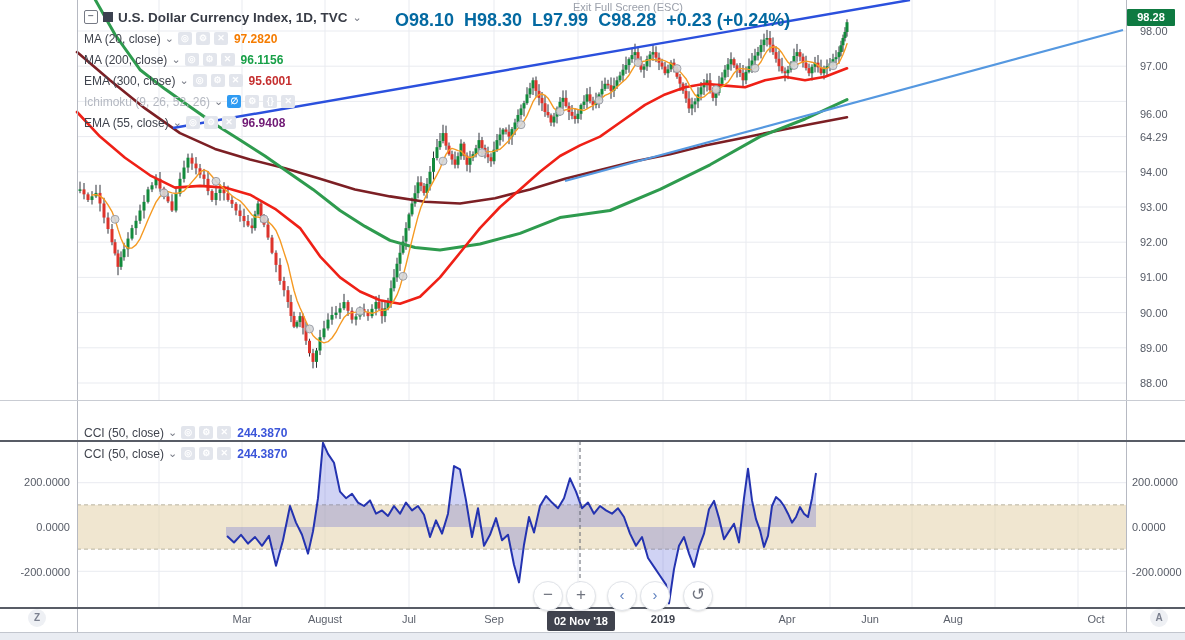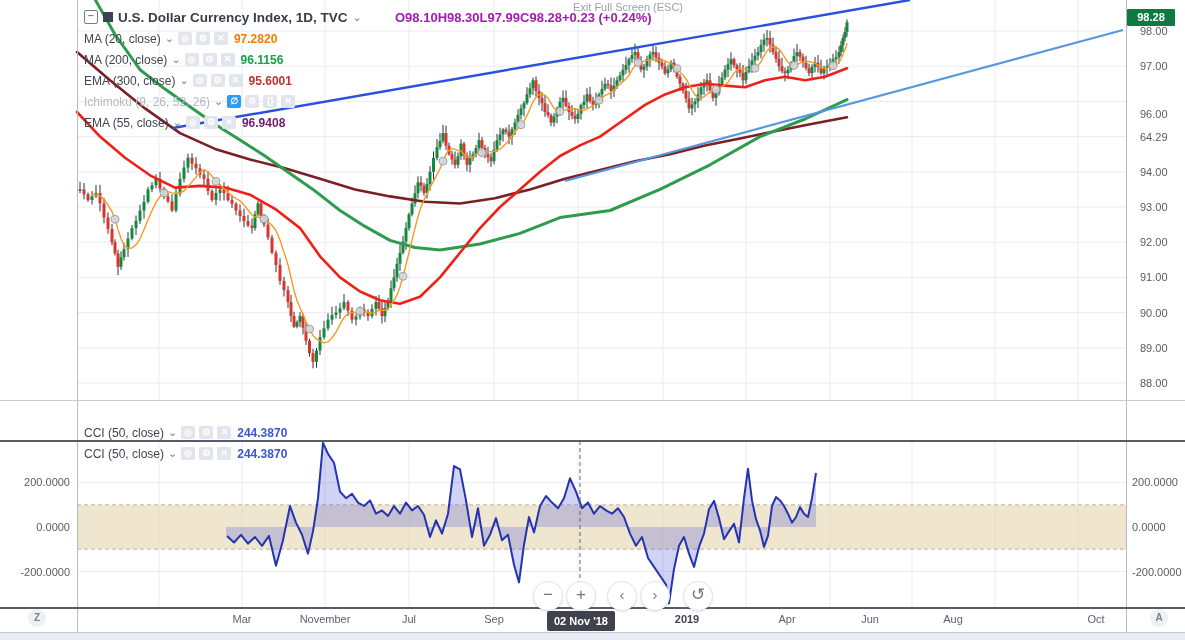--- a/index.html
+++ b/index.html
@@ -7,21 +7,21 @@
        font-family:"Liberation Sans",sans-serif;-webkit-font-smoothing:antialiased;}
   #chart-svg{position:absolute;left:0;top:0;}
   .abs{position:absolute;}
   
   #title-row{left:84px;top:8px;display:flex;align-items:center;gap:5px;height:18px;}
   #collapse-btn{width:12px;height:12px;border:1.5px solid #767a85;border-radius:2px;color:#767a85;
     font-size:10px;line-height:10px;text-align:center;font-weight:bold;}
   #symbol-swatch{width:10px;height:10px;background:#3c4250;}
   #main-title{font-size:13.5px;font-weight:bold;color:#383c46;}
   .chev{color:#767a85;font-size:11px;}
-  #ohlc-row{left:395px;top:10px;display:flex;gap:0;font-size:13px;font-weight:bold;color:#a21caf;}
+  #ohlc-row{left:395px;top:10px;display:flex;gap:10px;font-size:18px;font-weight:bold;color:#0369a1;}
   #exit-fs{left:628px;top:1px;transform:translateX(-50%);font-size:11px;color:#9ba0ab;white-space:nowrap;}
   
   .lgd-row{display:flex;align-items:flex-start;gap:4px;height:21px;}
   .lgd-label{font-size:12px;color:#40444e;white-space:nowrap;}
   .lgd-label.muted{color:#b4b8c1;}
   .lgd-btn{width:14px;height:13px;border-radius:2px;background:#e2e5ec;color:#fff;font-size:9px;
     line-height:13px;text-align:center;font-weight:bold;}
   .lgd-btn.blue{background:#2f9bf2;}
   .lgd-val{font-size:12px;font-weight:bold;margin-left:2px;}
   #legend-main{left:84px;top:32px;}
@@ -998,24 +998,24 @@
       <div class="price-label" style="top: 383px;">88.00</div>
       <div class="cci-label-l" style="top: 482px;">200.0000</div>
       <div class="cci-label-r" style="top: 482px;">200.0000</div>
       <div class="cci-label-l" style="top: 527px;">0.0000</div>
       <div class="cci-label-r" style="top: 527px;">0.0000</div>
       <div class="cci-label-l" style="top: 572px;">-200.0000</div>
       <div class="cci-label-r" style="top: 572px;">-200.0000</div>
     </div>
   <div id="time-axis">
       <div class="time-label" style="left: 242px;">Mar</div>
-      <div class="time-label" style="left: 325px;">November</div>
+      <div class="time-label" style="left: 325px;">August</div>
       <div class="time-label" style="left: 409px;">Jul</div>
       <div class="time-label" style="left: 494px;">Sep</div>
-      <div class="time-label bold" style="left: 663px; margin-left: 24px;">2019</div>
+      <div class="time-label bold" style="left: 663px;">2019</div>
       <div class="time-label" style="left: 787px;">Apr</div>
       <div class="time-label" style="left: 870px;">Jun</div>
       <div class="time-label" style="left: 953px;">Aug</div>
       <div class="time-label" style="left: 1096px;">Oct</div>
     </div>
 
   <div id="price-badge" class="abs">98.28</div>
   <div id="date-badge" class="abs">02 Nov '18</div>
 
   <div class="nav-btn" style="left:533px">−</div>

